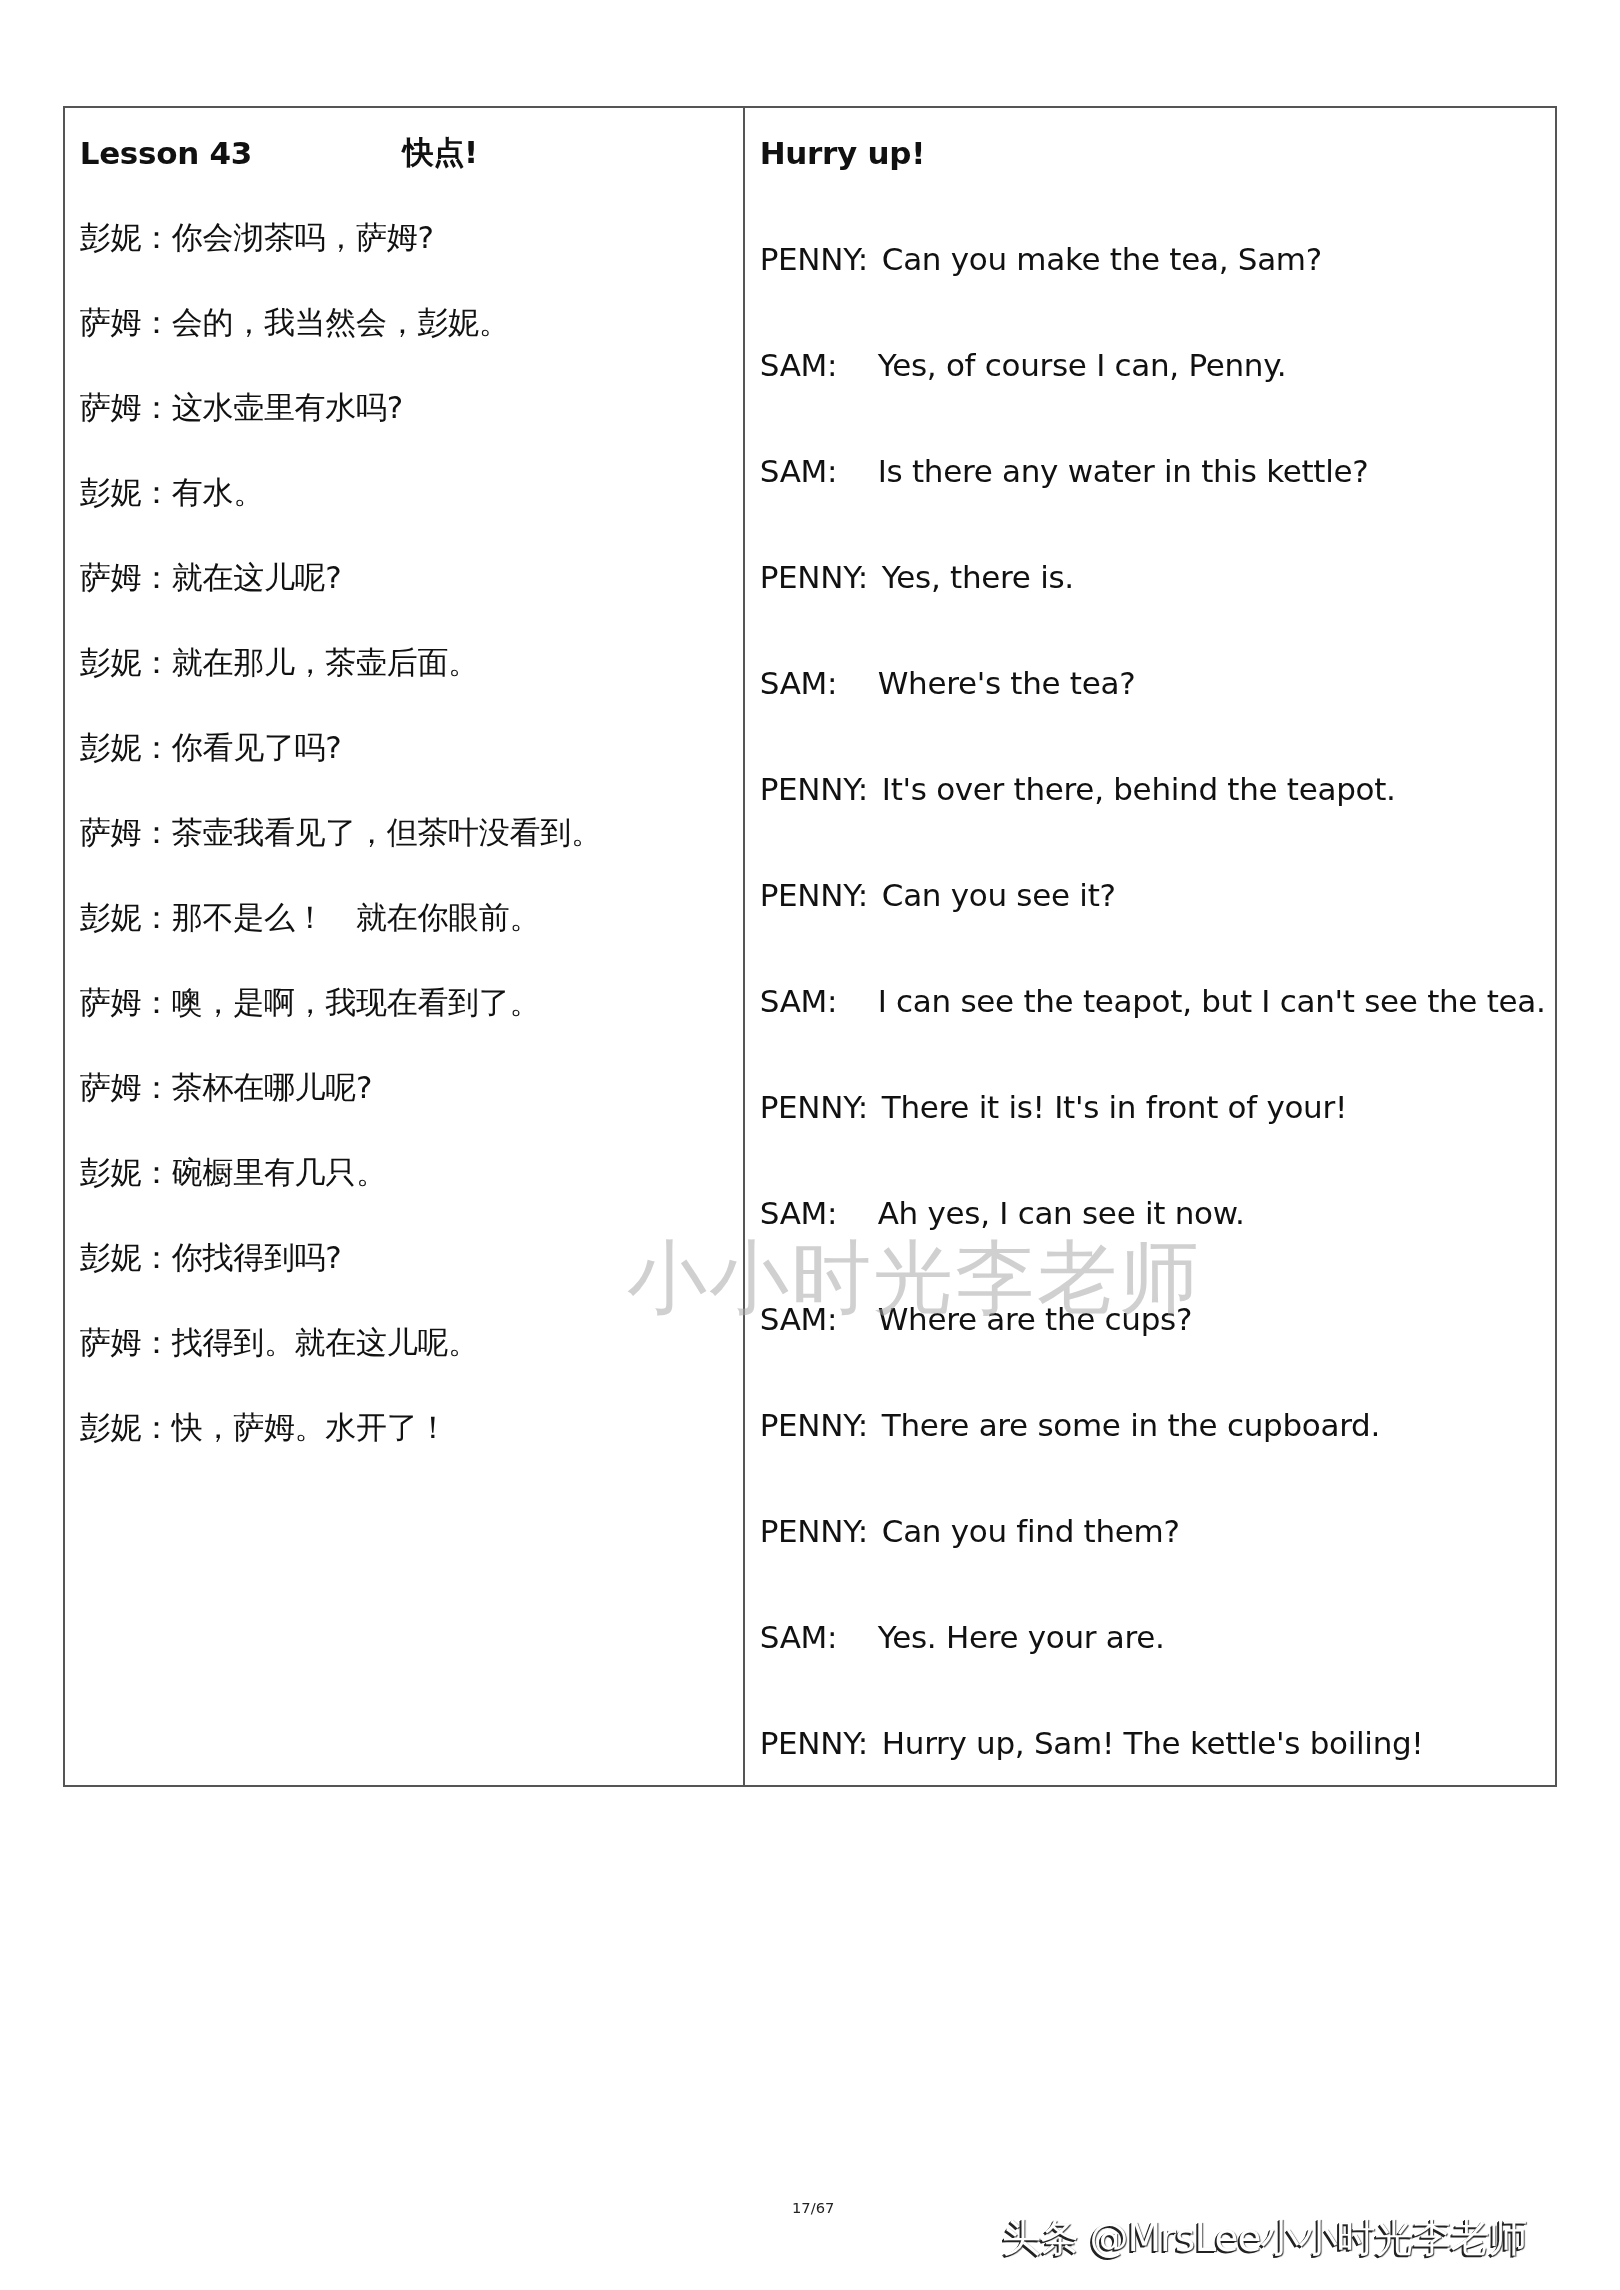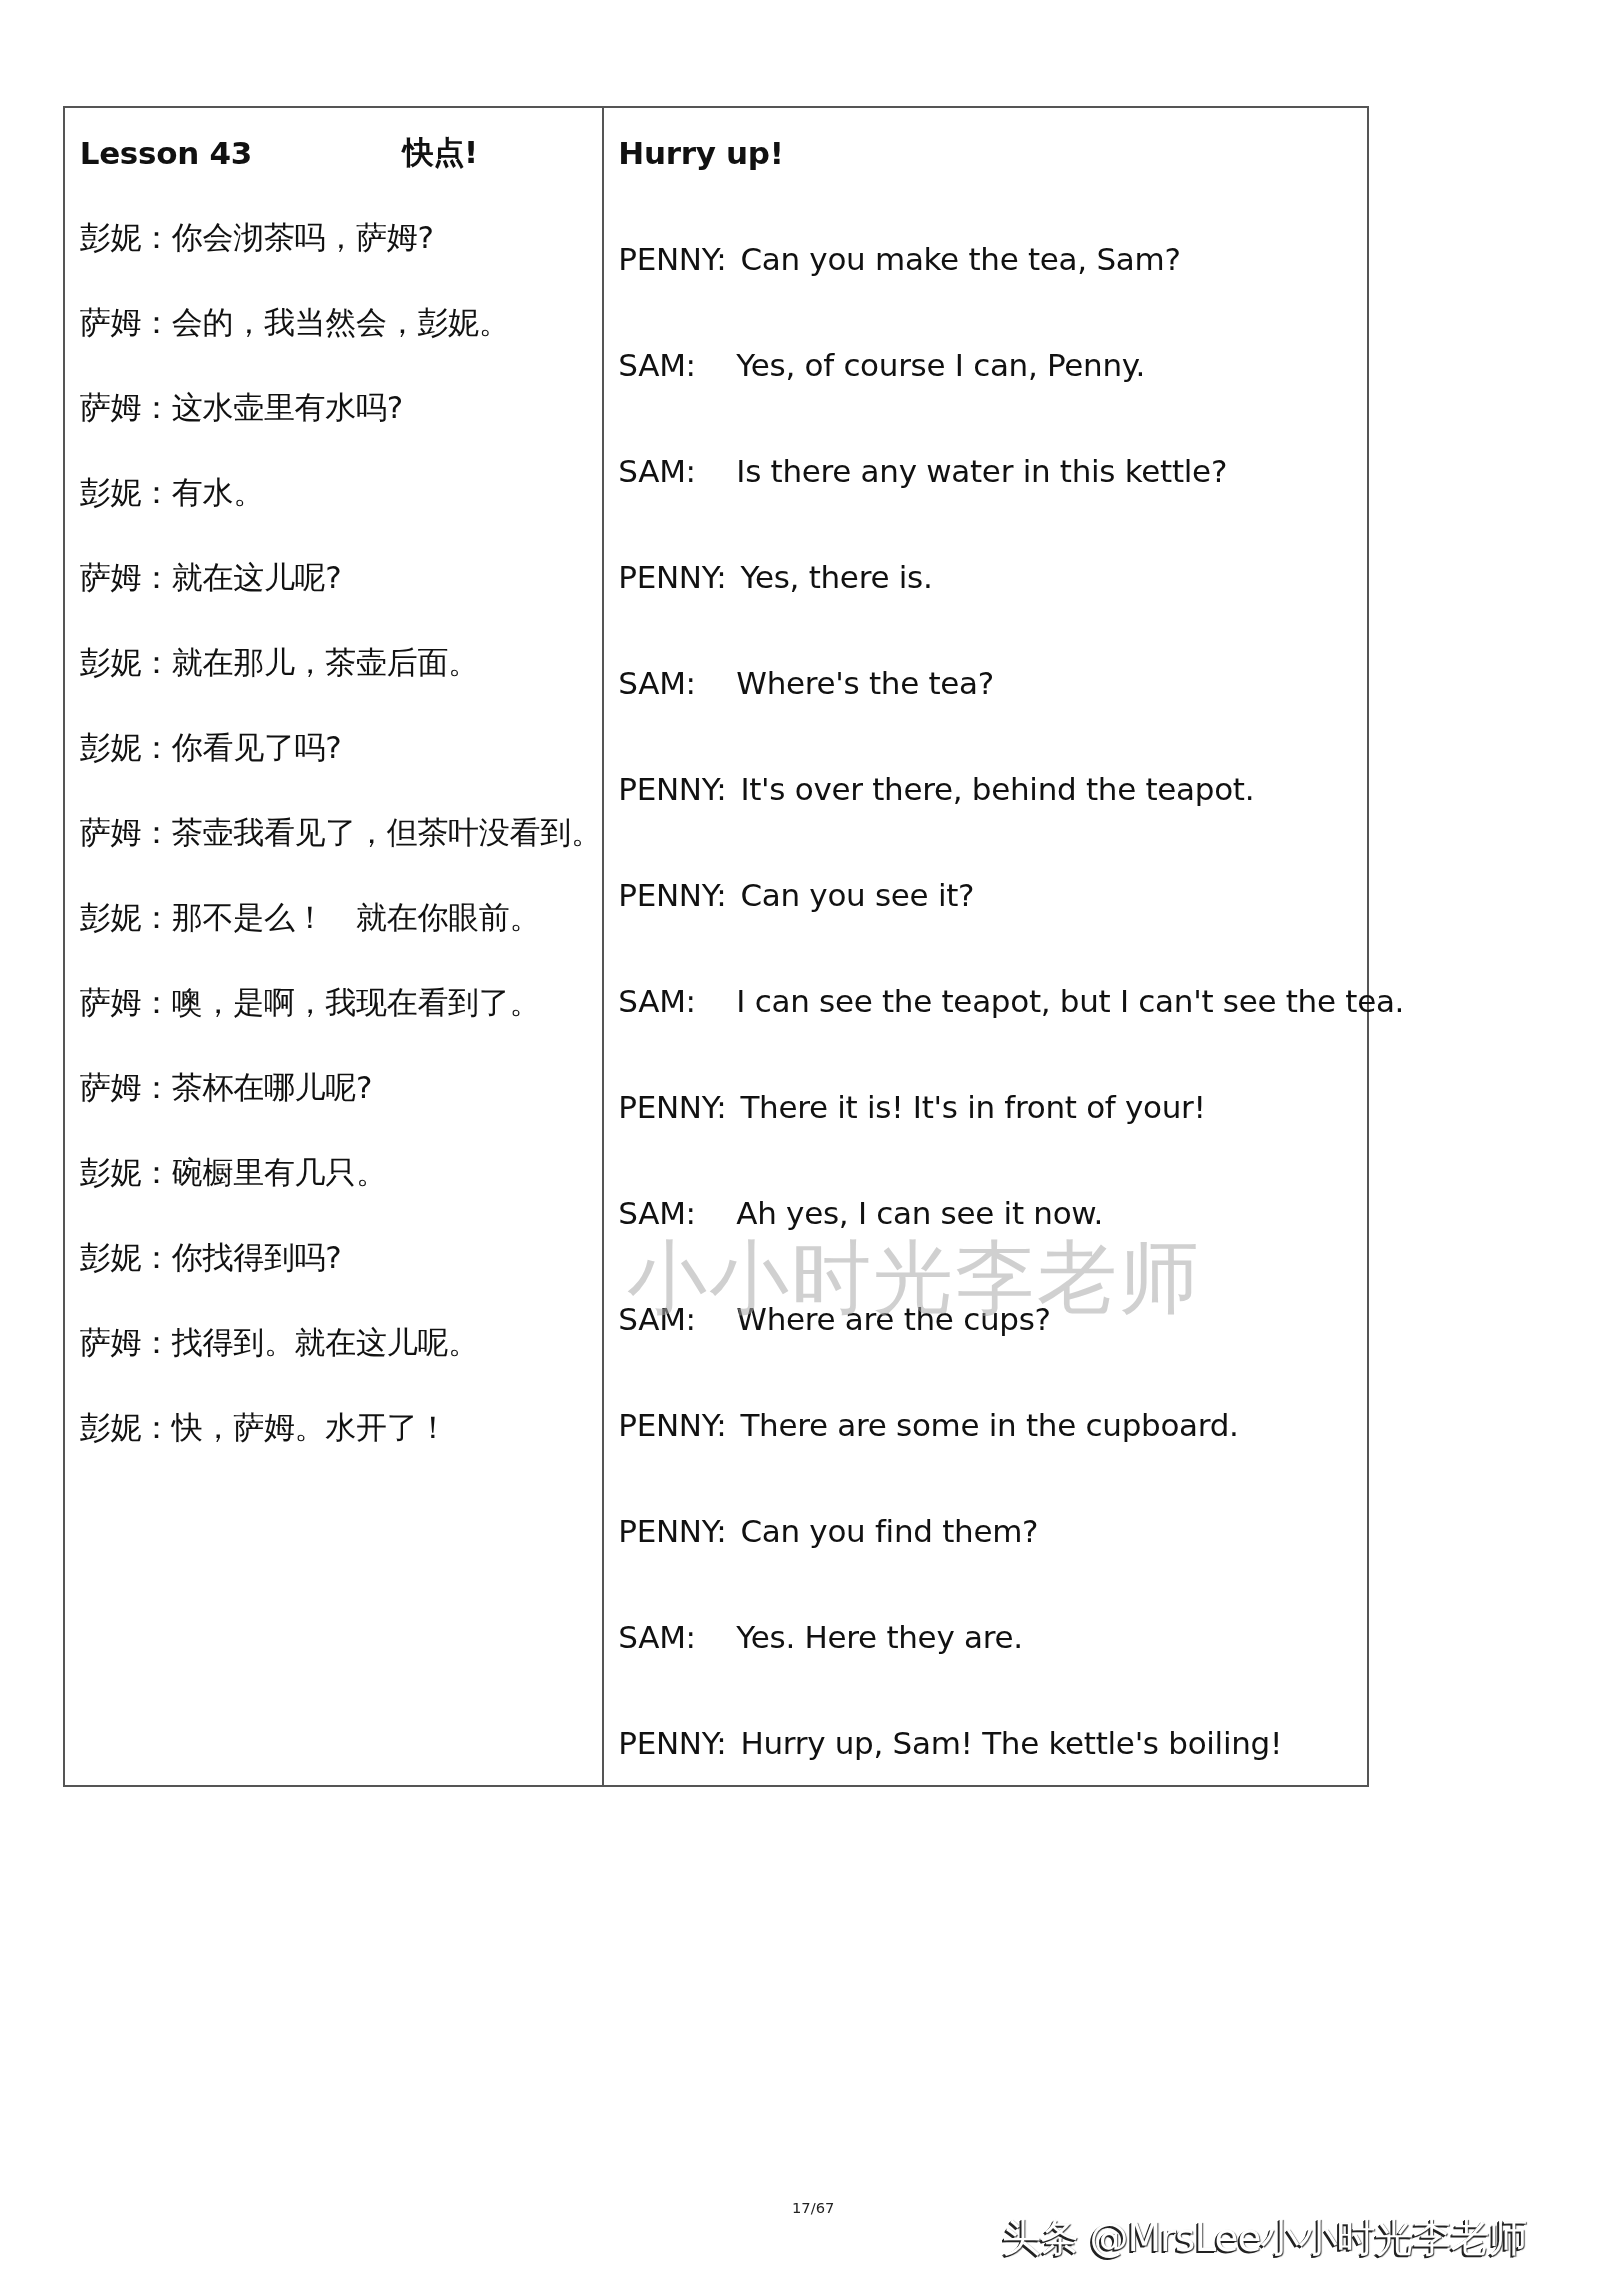--- a/index.html
+++ b/index.html
@@ -1,18 +1,18 @@
 <!DOCTYPE html>
 <html><head>
 <meta charset="utf-8">
 <style>
   html, body { margin: 0; padding: 0; background: #ffffff; }
   body { width: 1620px; height: 2291px; position: relative; overflow: hidden;
          font-family: "DejaVu Sans", "Liberation Sans", sans-serif; color: #111; }
-  .table { position: absolute; left: 63px; top: 106px; width: 1306px;
+  .table { position: absolute; left: 63px; top: 106px; width: 1494px;
            border: 2px solid #555; box-sizing: border-box; display: flex; }
   .col { display: flex; flex-direction: column; box-sizing: border-box; padding-top: 2px; }
   .col-left { width: 680px; border-right: 2px solid #555; }
   .col-right { flex: 1; gap: 21px; }
   .row { height: 85px; display: flex; align-items: center; padding-left: 14.7px;
          font-size: 31px; white-space: nowrap; letter-spacing: -0.3px; }
   .header-row { font-weight: bold; }
   .lesson-num { display: inline-block; width: 323px; }
   .speaker { display: inline-block; }
   .speaker.sam { width: 118px; }
@@ -147,21 +147,21 @@
     <div class="row">
         <span class="speaker penny">PENNY:</span>
         <span>There are some in the cupboard.</span>
       </div>
     <div class="row">
         <span class="speaker penny">PENNY:</span>
         <span>Can you find them?</span>
       </div>
     <div class="row">
         <span class="speaker sam">SAM:</span>
-        <span>Yes. Here they are.</span>
+        <span>Yes. Here your are.</span>
       </div>
     <div class="row">
         <span class="speaker penny">PENNY:</span>
         <span>Hurry up, Sam! The kettle's boiling!</span>
       </div>
   </div>
 </div>
 
 <div class="watermark">小小时光李老师</div>
 <div class="page-num">17/67</div>

